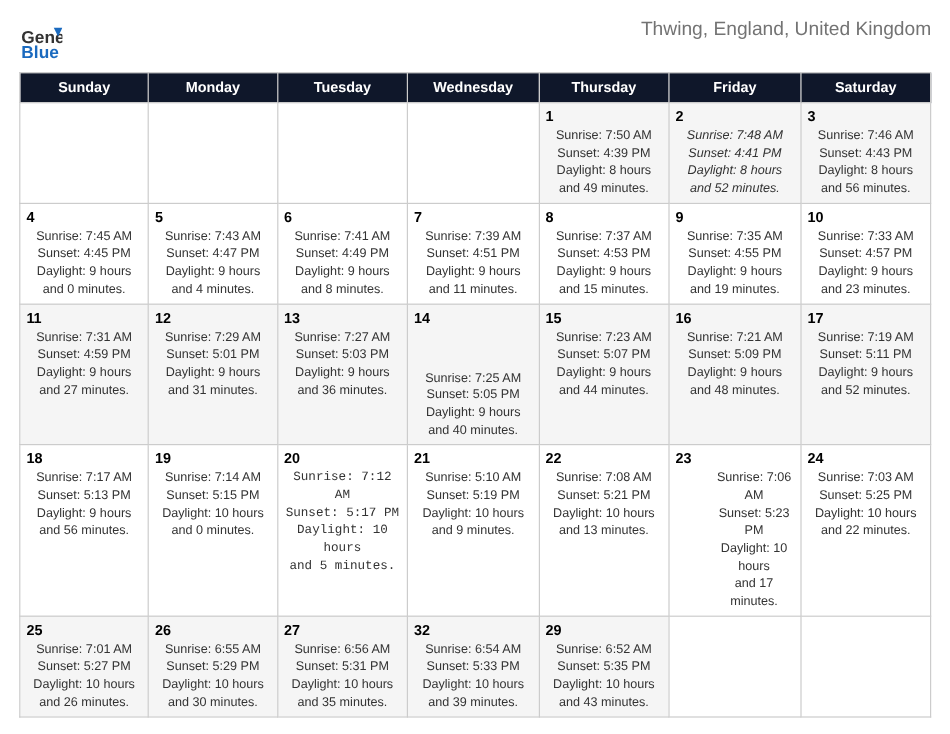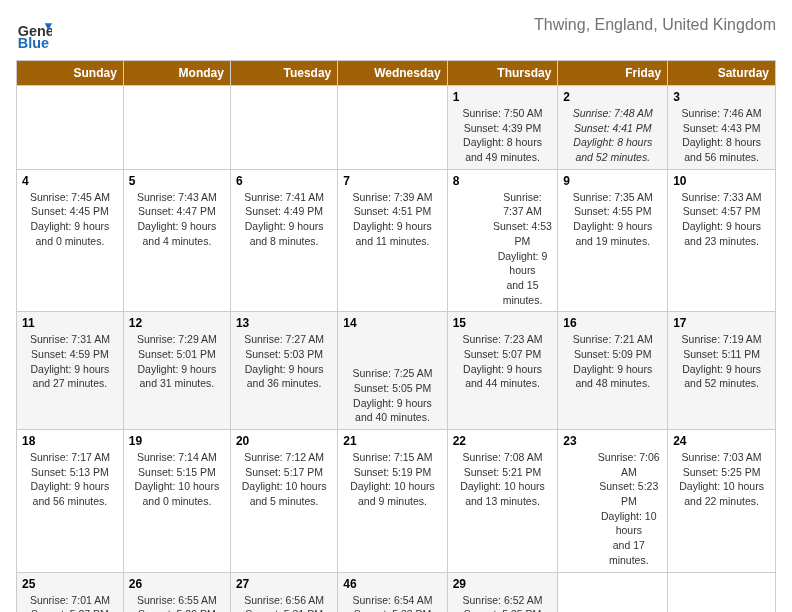--- a/index.html
+++ b/index.html
@@ -36,23 +36,23 @@
     .location-title {
       font-size: 16px;
       color: #737373;
     }
     table {
       width: 100%;
       border-collapse: collapse;
       font-size: 11px;
     }
     thead tr th {
-      background-color: #a16207;
+      background-color: #0f172a;
       color: #fff;
-      text-align: right;
+      text-align: center;
       padding: 5px 6px;
       font-size: 12px;
       font-weight: bold;
       border: 1px solid #ccc;
     }
     tbody tr td {
       border: 1px solid #ccc;
       vertical-align: top;
       padding: 4px 5px;
       width: 113px;
@@ -158,21 +158,21 @@
         </td>
         <td>
           <span class="day-num">7</span>
           <div class="day-info" style="white-space: pre-line;">Sunrise: 7:39 AM
 Sunset: 4:51 PM
 Daylight: 9 hours
 and 11 minutes.</div>
         </td>
         <td>
           <span class="day-num">8</span>
-          <div class="day-info" style="white-space: pre-line; margin-left: 40px;">Sunrise: 7:37 AM
+          <div class="day-info" style="white-space: pre-line;">Sunrise: 7:37 AM
 Sunset: 4:53 PM
 Daylight: 9 hours
 and 15 minutes.</div>
         </td>
         <td>
           <span class="day-num">9</span>
           <div class="day-info" style="white-space: pre-line;">Sunrise: 7:35 AM
 Sunset: 4:55 PM
 Daylight: 9 hours
 and 19 minutes.</div>
@@ -246,28 +246,28 @@
         </td>
         <td>
           <span class="day-num">19</span>
           <div class="day-info" style="white-space: pre-line;">Sunrise: 7:14 AM
 Sunset: 5:15 PM
 Daylight: 10 hours
 and 0 minutes.</div>
         </td>
         <td>
           <span class="day-num">20</span>
-          <div class="day-info" style="white-space: pre-line;">Sunrise: 7:12 AM
+          <div class="day-info" style="white-space: pre-line; font-family: Liberation Mono, monospace;">Sunrise: 7:12 AM
 Sunset: 5:17 PM
 Daylight: 10 hours
 and 5 minutes.</div>
         </td>
         <td>
           <span class="day-num">21</span>
-          <div class="day-info" style="white-space: pre-line;">Sunrise: 7:15 AM
+          <div class="day-info" style="white-space: pre-line;">Sunrise: 5:10 AM
 Sunset: 5:19 PM
 Daylight: 10 hours
 and 9 minutes.</div>
         </td>
         <td>
           <span class="day-num">22</span>
           <div class="day-info" style="white-space: pre-line;">Sunrise: 7:08 AM
 Sunset: 5:21 PM
 Daylight: 10 hours
 and 13 minutes.</div>
@@ -303,21 +303,21 @@
 and 30 minutes.</div>
         </td>
         <td>
           <span class="day-num">27</span>
           <div class="day-info" style="white-space: pre-line;">Sunrise: 6:56 AM
 Sunset: 5:31 PM
 Daylight: 10 hours
 and 35 minutes.</div>
         </td>
         <td>
-          <span class="day-num">46</span>
+          <span class="day-num">32</span>
           <div class="day-info" style="white-space: pre-line;">Sunrise: 6:54 AM
 Sunset: 5:33 PM
 Daylight: 10 hours
 and 39 minutes.</div>
         </td>
         <td>
           <span class="day-num">29</span>
           <div class="day-info" style="white-space: pre-line;">Sunrise: 6:52 AM
 Sunset: 5:35 PM
 Daylight: 10 hours

